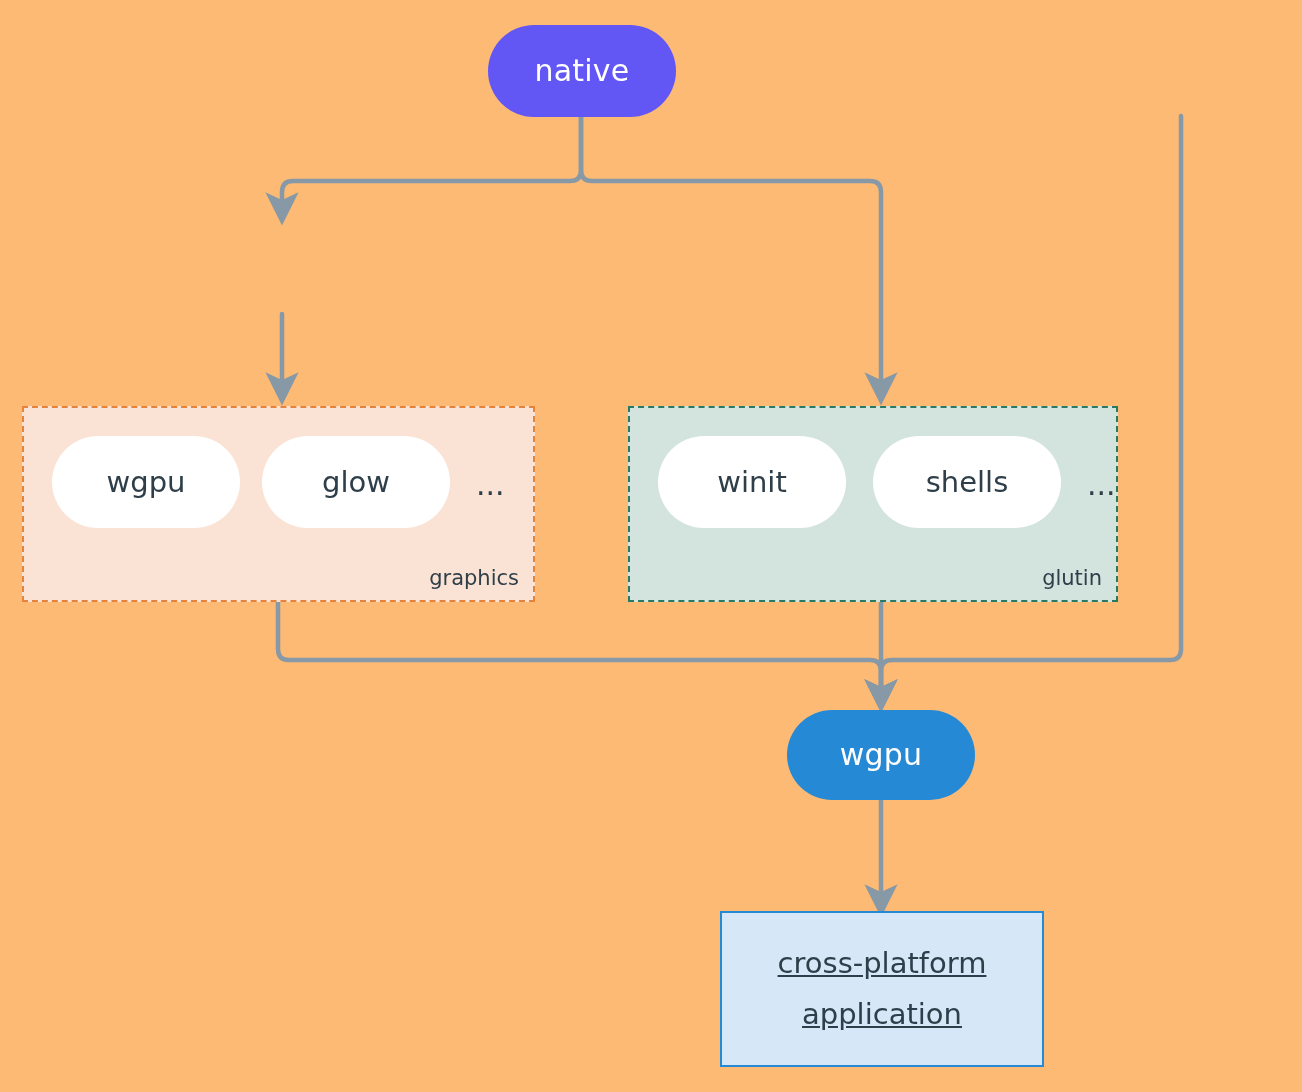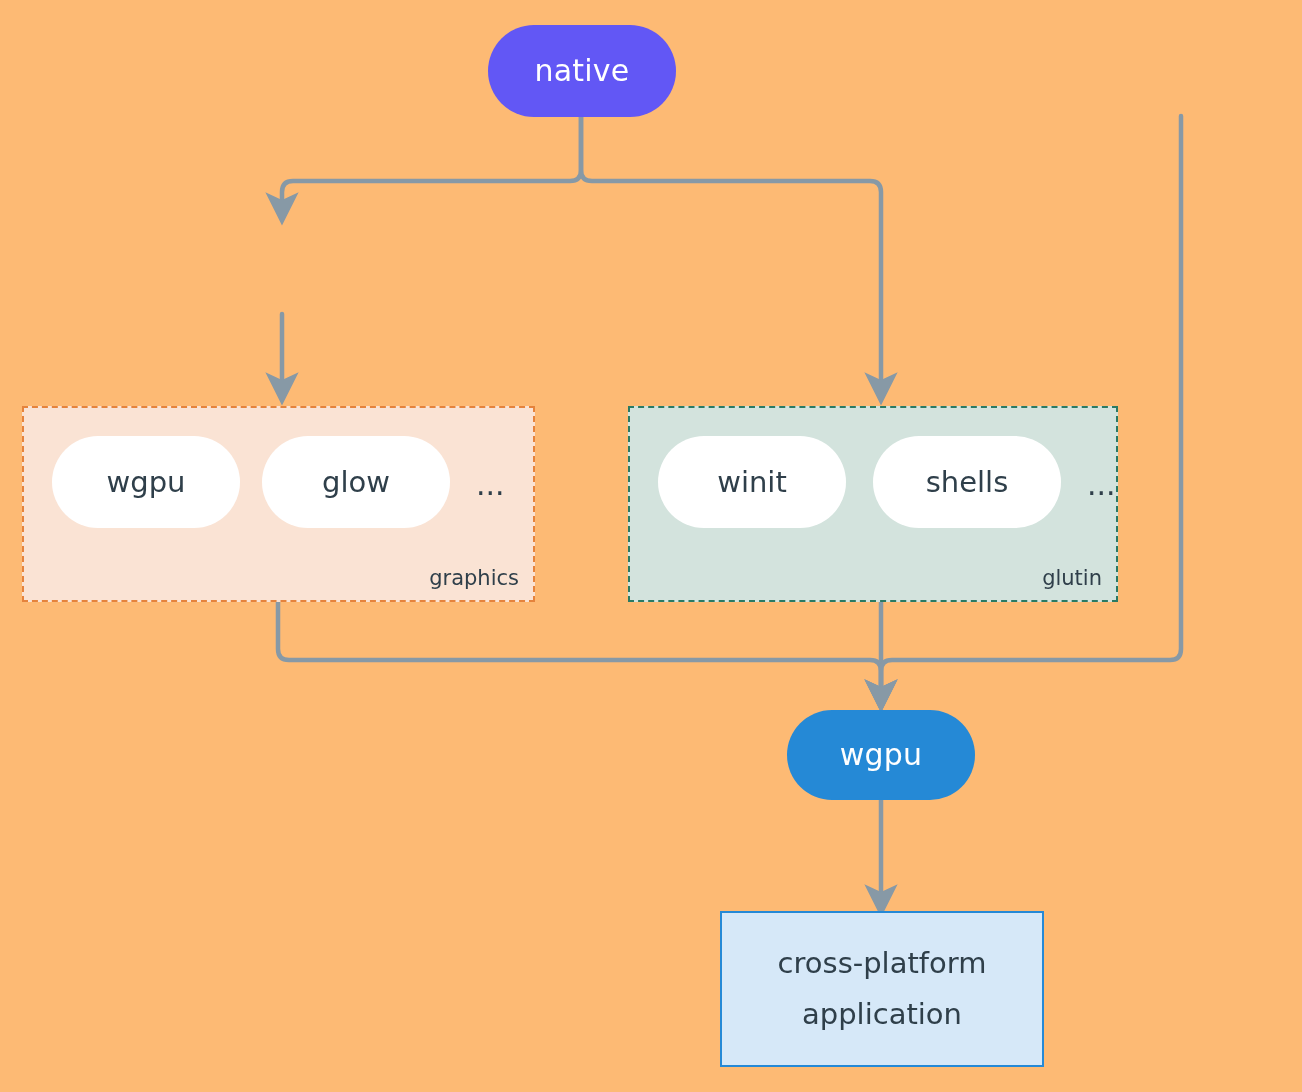--- a/index.html
+++ b/index.html
@@ -153,20 +153,20 @@
       <span>shells</span>
     </div>
     <div class="group-ellipsis" style="left:457px; top:62px;">...</div>
     <div class="group-label">glutin</div>
   </div>
 
   <div class="node pill pill-iced" style="left:787px; top:710px; width:188px; height:90px;">
     <span>wgpu</span>
   </div>
 
-  <div class="rect-app" style="left:720px; top:911px; width:324px; height:156px;">
+  <div class="rect-app" style="left:720px; top:911px; width:324px; height:156px;text-decoration:underline;">
     <div>
       <div>cross-platform</div>
       <div>application</div>
     </div>
   </div>
 
 </div>
 
 </body></html>

